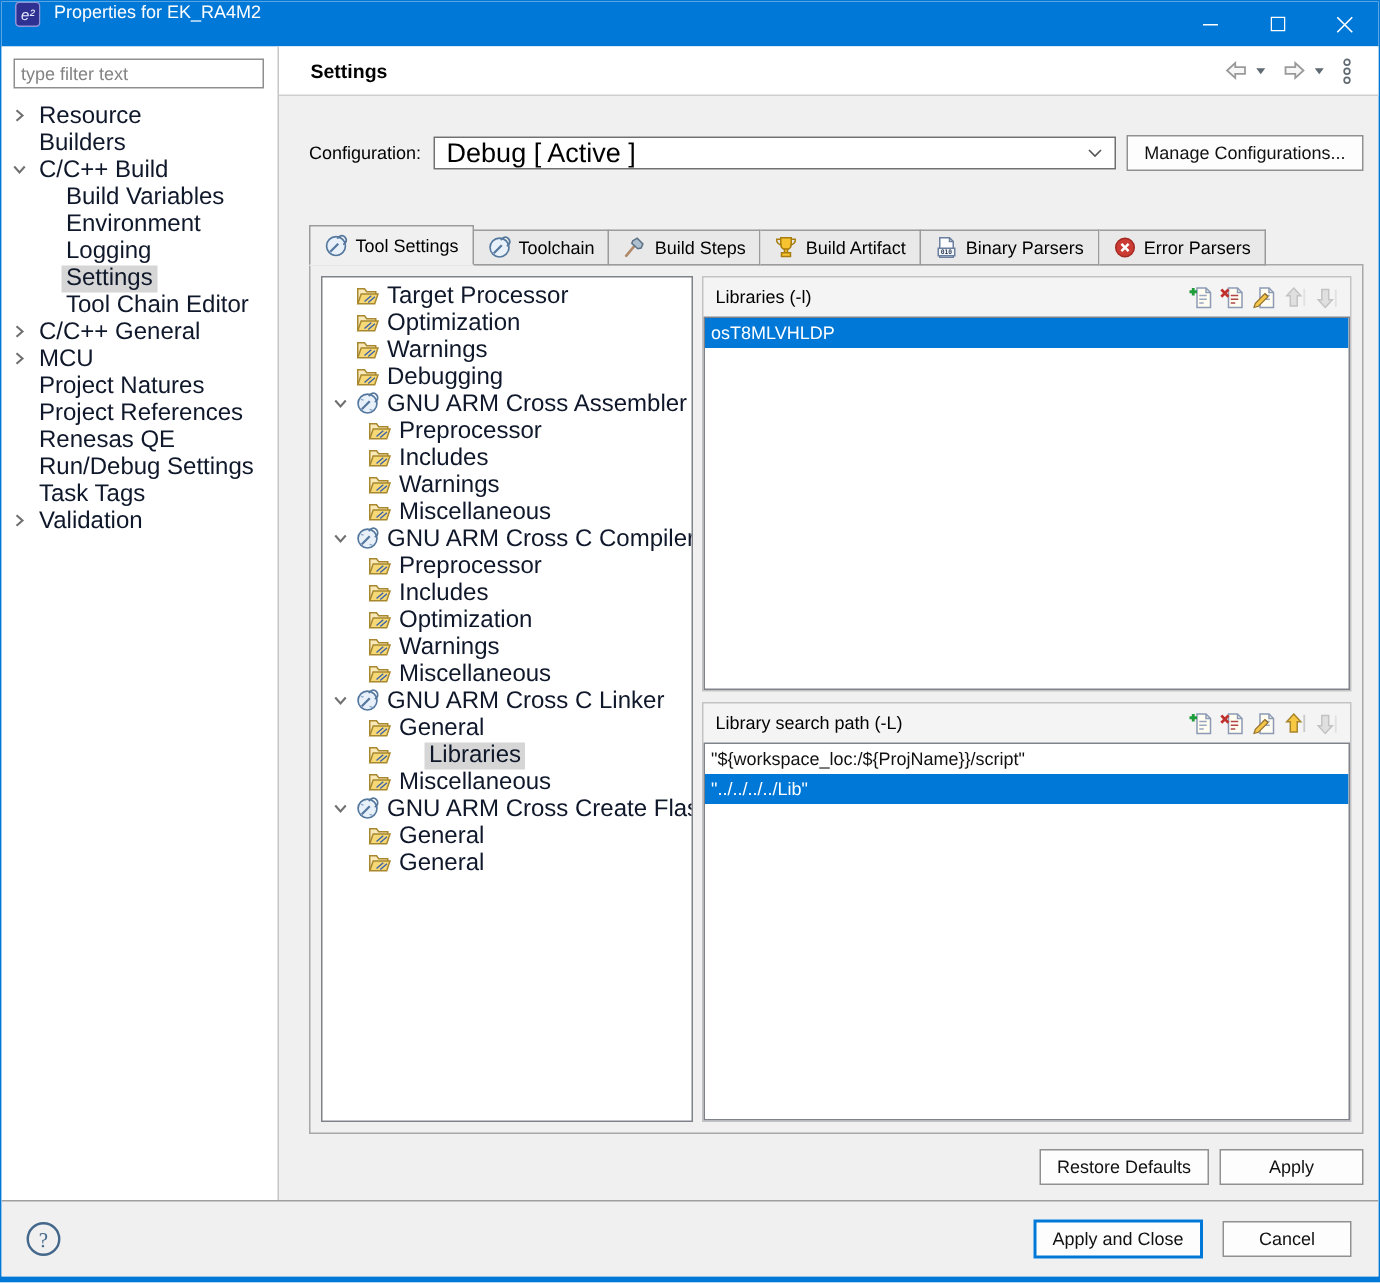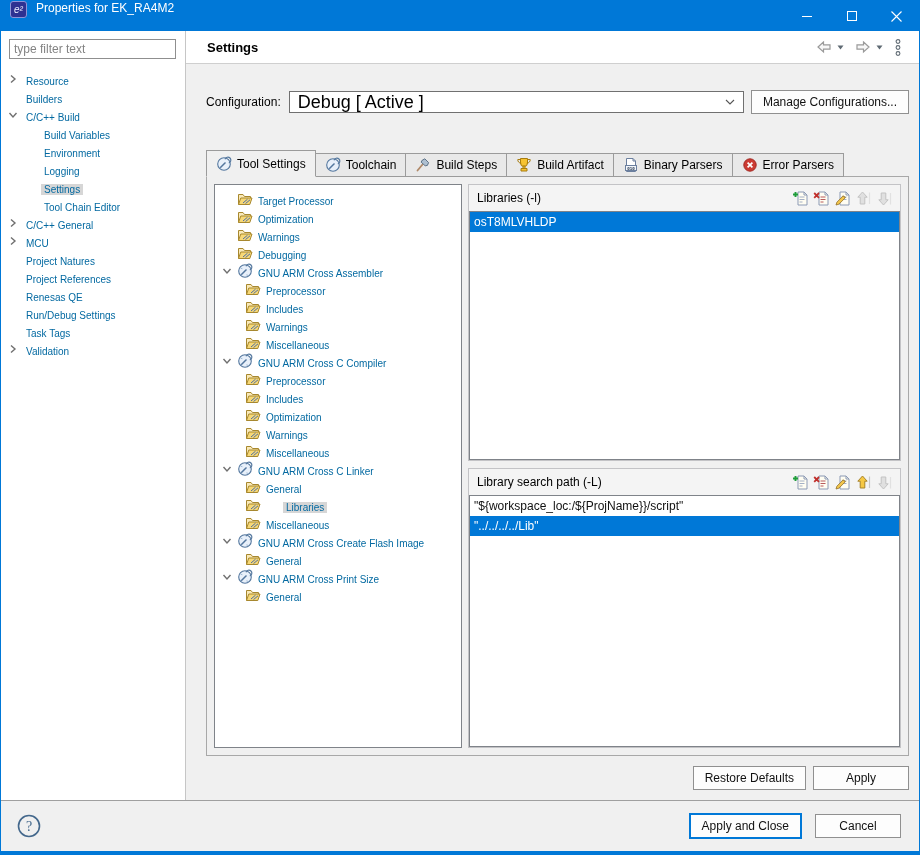--- a/index.html
+++ b/index.html
@@ -8,21 +8,21 @@
   .titlebar{height:30px;background:#0078d7;display:flex;align-items:flex-start;flex:none;}
   .app-icon{margin-left:9px;width:17px;height:17px;display:inline-flex;}
   .title{color:#ffffff;font-size:12px;margin-left:9px;}
   .win-controls{margin-left:auto;display:flex;height:100%;}
   .winbtn{width:45px;height:100%;display:flex;align-items:center;justify-content:center;}
   .content-row{flex:1;display:flex;min-height:0;}
   .sidebar{width:184px;background:#fff;border-right:1px solid #c6c6c6;flex:none;display:flex;flex-direction:column;}
   .filter{margin:8px 9px 6px 8px;height:18px;border:1px solid #8f8f8f;font:12px "Liberation Sans",sans-serif;padding:0 4px;color:#333;}
   .filter::placeholder{color:#838383;}
   .tree{margin-top:4px;}
-  .tree-row{display:flex;align-items:flex-end;height:18px;font-size:10px;color:#0369a1;white-space:nowrap;cursor:default;}
+  .tree-row{display:flex;align-items:flex-start;height:18px;font-size:16px;color:#0f172a;white-space:nowrap;cursor:default;}
   .tree-row .icon{width:16px;height:16px;flex:none;display:inline-flex;align-items:center;justify-content:center;margin-right:2px;}
   .tree-label{padding:0 3px;}
   .tree-label.sel{background:#d6d6d6;}
   .main{flex:1;display:flex;flex-direction:column;background:#f0f0f0;min-width:0;}
   .main-header{height:32px;background:#fff;border-bottom:1px solid #cfcfcf;display:flex;align-items:center;flex:none;}
   .page-title{font-weight:bold;font-size:13px;margin-left:21px;}
   .nav{margin-left:auto;margin-right:14px;display:flex;align-items:center;gap:6px;}
   .navbtn{display:inline-flex;align-items:center;gap:4px;padding:2px;}
   .config-row{margin:26px 10px 0 20px;display:flex;align-items:center;height:24px;flex:none;}
   .cfg-label{font-size:12px;margin-right:8px;}
@@ -525,36 +525,20 @@
               <div class="tree-row" style="padding-left: 30px;">
                 <span class="icon">
                   <svg width="16" height="16" viewBox="0 0 16 16">
                     <path d="M1.5 13.5 V3.5 H6 L7.5 5.5 H13.5 V7.5" fill="#f9e9b8" stroke="#a8882e"></path>
                     <path d="M1.5 13.5 L3.8 7 H15 L12.8 13.5 Z" fill="#f7d877" stroke="#a8882e"></path>
                     <path d="M6 12 L10.5 8.2 M8.5 12.6 L13 8.8" stroke="#3b62a8" stroke-width="0.9"></path>
                   </svg>
                 </span>
                 <span class="tree-label">General</span>
               </div>
-              <div class="tree-row" style="padding-left: 4px;">
-                <span class="icon">
-                  <svg width="16" height="16" viewBox="0 0 16 16">
-                    <path d="M4.5 6 L8 10 L11.5 6" fill="none" stroke="#707070" stroke-width="1.4"></path>
-                  </svg>
-                </span>
-                <span class="icon">
-                  <svg width="16" height="16" viewBox="0 0 16 16">
-                    <circle cx="8" cy="8" r="6.3" fill="#e8f0fa" stroke="#54779e" stroke-width="1.1"></circle>
-                    <path d="M4.2 11.8 L9.5 6.5" stroke="#54779e" stroke-width="1.5"></path>
-                    <path d="M9 3.2 a3 3 0 1 1 3.8 3.8" fill="none" stroke="#54779e" stroke-width="1.2"></path>
-                    <path d="M3.6 5.2 l1.8 .5 M11.2 12.4 l-1.8 -.5" stroke="#8aa8c8" stroke-width="0.8"></path>
-                  </svg>
-                </span>
-                <span class="tree-label">GNU ARM Cross Print Size</span>
-              </div>
               <div class="tree-row" style="padding-left: 30px;">
                 <span class="icon">
                   <svg width="16" height="16" viewBox="0 0 16 16">
                     <path d="M1.5 13.5 V3.5 H6 L7.5 5.5 H13.5 V7.5" fill="#f9e9b8" stroke="#a8882e"></path>
                     <path d="M1.5 13.5 L3.8 7 H15 L12.8 13.5 Z" fill="#f7d877" stroke="#a8882e"></path>
                     <path d="M6 12 L10.5 8.2 M8.5 12.6 L13 8.8" stroke="#3b62a8" stroke-width="0.9"></path>
                   </svg>
                 </span>
                 <span class="tree-label">General</span>
               </div>

